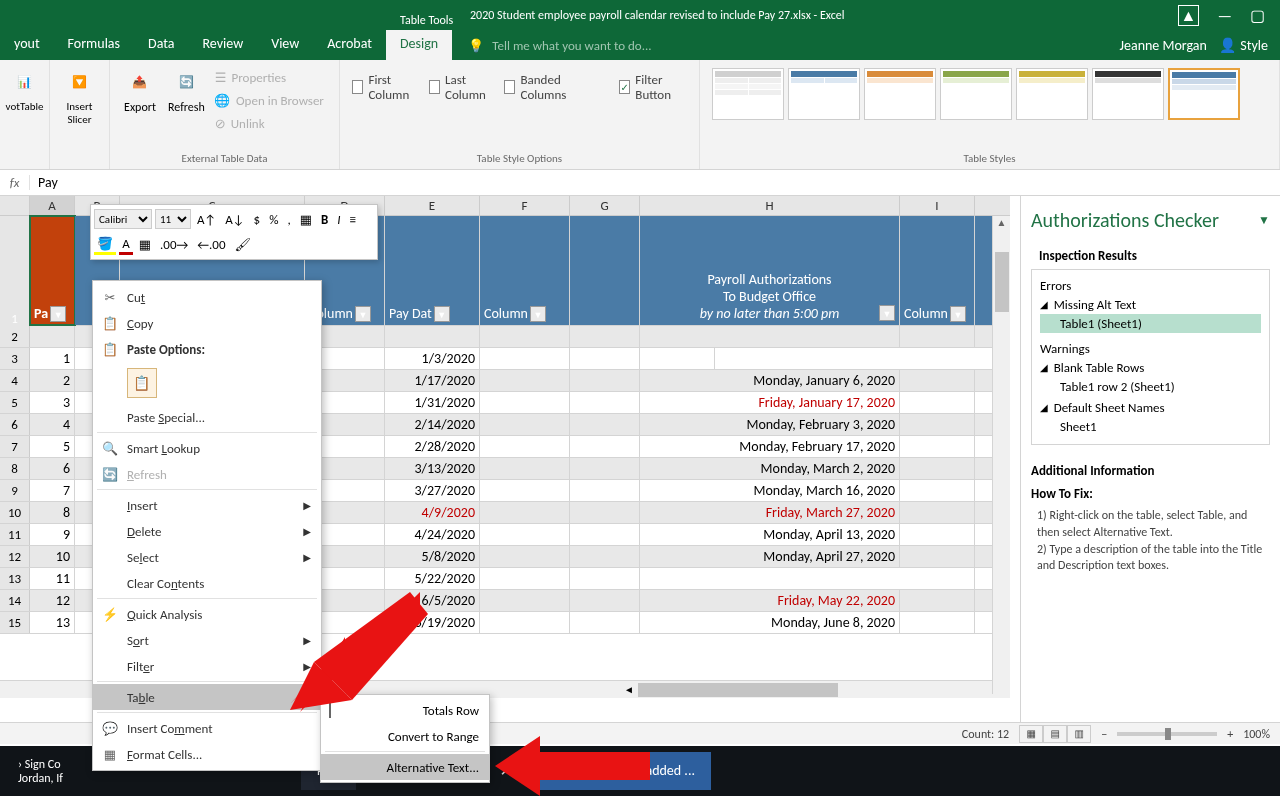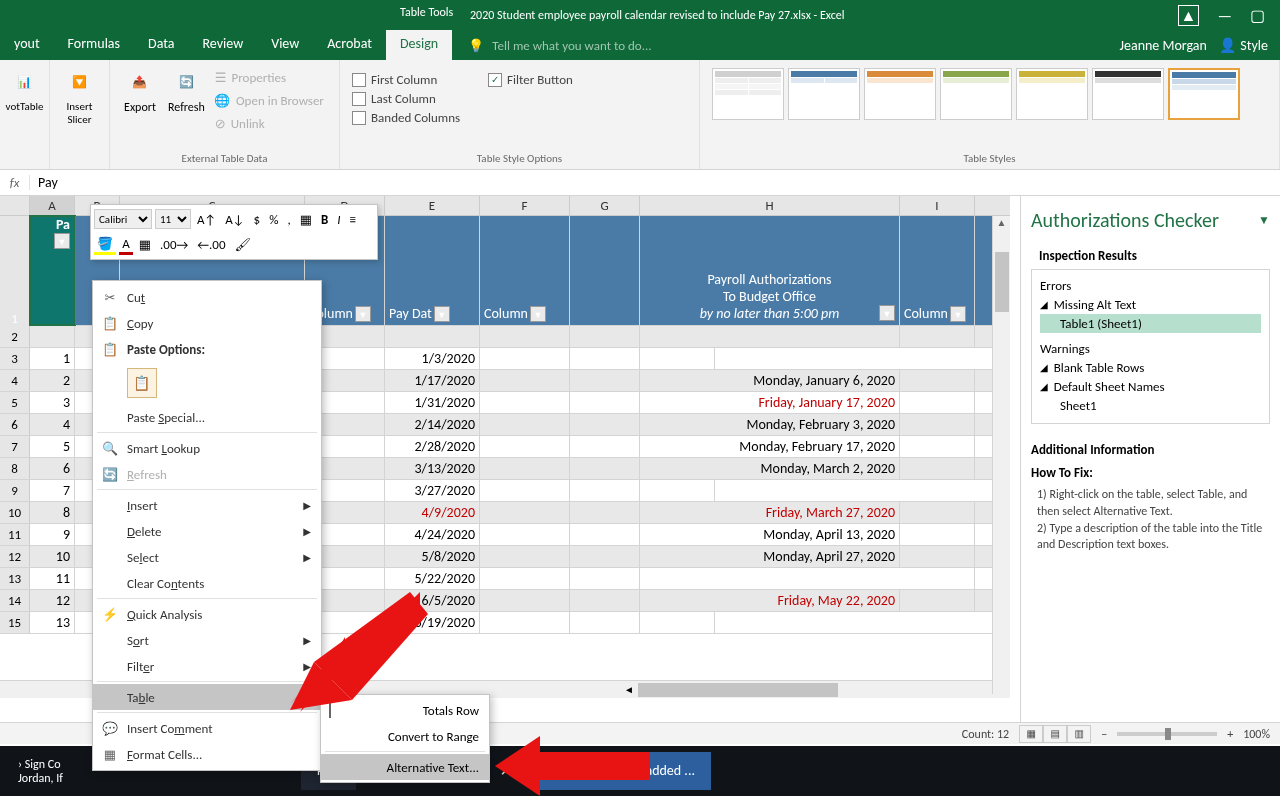--- a/index.html
+++ b/index.html
@@ -1,20 +1,20 @@
 <!DOCTYPE html>
 <html><head>
 <meta charset="utf-8">
 <style>
 * { margin: 0; padding: 0; box-sizing: border-box; font-family: 'Segoe UI', Calibri, sans-serif; }
 body { width: 1280px; height: 796px; overflow: hidden; background: #fff; font-size: 13px; position: relative; }
 
 
 .title-bar { height: 30px; background: #0e6838; display: flex; align-items: center; color: #fff; font-size: 12px; position: relative; }
-.tbl-tools { position: absolute; left: 390px; top: 0; height: 30px; padding: 5px 10px 0; background: #0e6838; font-size: 12px; }
+.tbl-tools { position: absolute; left: 390px; top: 8px; height: 30px; padding: 5px 10px 0; background: #0e6838; font-size: 12px; }
 .doc-title { position: absolute; left: 470px; white-space: nowrap; }
 .win-controls { position: absolute; right: 0; display: flex; align-items: center; gap: 18px; padding-right: 15px; }
 .win-controls span { font-size: 16px; }
 .win-ribbon-icon { border: 1px solid #fff; padding: 0 2px; font-size: 10px; }
 
 
 .tab-row { height: 30px; background: #0e6838; display: flex; align-items: stretch; color: #fff; font-size: 14px; position: relative; }
 .tab { padding: 5px 14px; cursor: pointer; white-space: nowrap; }
 .tab.active { background: #f3f3f3; color: #217346; }
 .tell-me { display: flex; align-items: center; color: #a0c5b0; padding-left: 16px; font-size: 13px; }
@@ -198,21 +198,21 @@
         <div class="ribbon-small-btn disabled">
             <span>⊘</span>
             <span>Unlink</span>
           </div>
       </div>
     </div>
     <div class="ribbon-group-label">External Table Data</div>
   </div>
   <div class="ribbon-group" style="width:360px">
     <div style="display:flex;gap:20px;padding-top:6px">
-      <div style="display:flex;flex-direction:column;">
+      <div style="display:flex;flex-direction:row;">
         <label class="ribbon-small-btn">
             <span class="check"></span>
             <span>First Column</span>
           </label>
         <label class="ribbon-small-btn">
             <span class="check"></span>
             <span>Last Column</span>
           </label>
         <label class="ribbon-small-btn">
             <span class="check"></span>
@@ -311,21 +311,21 @@
       <div class="ch" style="width: 80px;">D</div>
       <div class="ch" style="width: 95px;">E</div>
       <div class="ch" style="width: 90px;">F</div>
       <div class="ch" style="width: 70px;">G</div>
       <div class="ch" style="width: 260px;">H</div>
       <div class="ch" style="width: 75px;">I</div>
     </div>
   <div class="row-area" id="row-area">
       <div class="row tbl-header-row" style="height: 110px;">
         <div class="row-header" style="height:110px;display:flex;align-items:flex-end;justify-content:center">1</div>
-        <div class="cell sel-border" style="width: 45px; background: #0f766e; color: rgb(255, 255, 255); position: relative; align-items: flex-end; padding-bottom: 3px; font-size: 14px; flex-direction: column;">
+        <div class="cell sel-border" style="width: 45px; background: #c2410c; color: rgb(255, 255, 255); position: relative; align-items: flex-end; padding-bottom: 3px; font-size: 14px;">
           <b>Pa</b>
           <span class="hd-arrow">▼</span>
         </div>
         <div class="cell" style="width: 45px; background: rgb(74, 123, 166); color: rgb(255, 255, 255); position: relative; align-items: flex-end; padding-bottom: 3px; font-size: 14px;"></div>
         <div class="cell" style="width: 185px; background: rgb(74, 123, 166); color: rgb(255, 255, 255); position: relative; align-items: flex-end; padding-bottom: 3px; font-size: 14px;">blumn<span class="hd-arrow">▼</span></div>
         <div class="cell" style="width: 80px; background: rgb(74, 123, 166); color: rgb(255, 255, 255); position: relative; align-items: flex-end; padding-bottom: 3px; font-size: 14px;">Column<span class="hd-arrow">▼</span></div>
         <div class="cell" style="width: 95px; background: rgb(74, 123, 166); color: rgb(255, 255, 255); position: relative; align-items: flex-end; padding-bottom: 3px; font-size: 14px;">Pay Dat<span class="hd-arrow">▼</span></div>
         <div class="cell" style="width: 90px; background: rgb(74, 123, 166); color: rgb(255, 255, 255); position: relative; align-items: flex-end; padding-bottom: 3px; font-size: 14px;">Column<span class="hd-arrow">▼</span></div>
         <div class="cell" style="width: 70px; background: rgb(74, 123, 166); color: rgb(255, 255, 255); position: relative; align-items: flex-end; padding-bottom: 3px; font-size: 14px;"></div>
         <div class="cell" style="width: 260px; background: rgb(74, 123, 166); color: rgb(255, 255, 255); position: relative; align-items: flex-end; padding-bottom: 3px; font-size: 14px;">
@@ -423,20 +423,21 @@
       </div>
       <div class="row ">
         <div class="row-header">9</div>
         <div class="cell right" style="width: 45px;">7</div>
         <div class="cell " style="width: 45px;"></div>
         <div class="cell right" style="width: 185px;">'13/2020</div>
         <div class="cell " style="width: 80px;"></div>
         <div class="cell right" style="width: 95px;">3/27/2020</div>
         <div class="cell " style="width: 90px;"></div>
         <div class="cell " style="width: 70px;"></div>
+        <div class="cell right" style="width: 260px;">Monday, March 16, 2020</div>
         <div class="cell " style="width: 75px;"></div>
       </div>
       <div class="row banded">
         <div class="row-header">10</div>
         <div class="cell right" style="width: 45px;">8</div>
         <div class="cell " style="width: 45px;"></div>
         <div class="cell right" style="width: 185px;">'27/2020</div>
         <div class="cell " style="width: 80px;"></div>
         <div class="cell right red-text" style="width: 95px;">4/9/2020</div>
         <div class="cell " style="width: 90px;"></div>
@@ -494,20 +495,21 @@
       </div>
       <div class="row ">
         <div class="row-header">15</div>
         <div class="cell right" style="width: 45px;">13</div>
         <div class="cell " style="width: 45px;"></div>
         <div class="cell right" style="width: 185px;"></div>
         <div class="cell " style="width: 80px;"></div>
         <div class="cell right" style="width: 95px;">6/19/2020</div>
         <div class="cell " style="width: 90px;"></div>
         <div class="cell " style="width: 70px;"></div>
+        <div class="cell right" style="width: 260px;">Monday, June 8, 2020</div>
         <div class="cell " style="width: 75px;"></div>
       </div>
     </div>
   <div class="hscroll">
     <div class="hscroll-track">
         <span class="arr">◄</span>
         <div class="thumb"></div>
       </div>
   </div>
 </div>
@@ -645,20 +647,21 @@
     <div class="acc-cat">
         <span class="acc-tri">◢</span>
         <span>Missing Alt Text</span>
       </div>
     <div class="acc-item sel">Table1 (Sheet1)</div>
     <div style="margin-top:8px">Warnings</div>
     <div class="acc-cat">
         <span class="acc-tri">◢</span>
         <span>Blank Table Rows</span>
       </div>
+    <div class="acc-item">Table1 row 2 (Sheet1)</div>
     <div class="acc-cat">
         <span class="acc-tri">◢</span>
         <span>Default Sheet Names</span>
       </div>
     <div class="acc-item">Sheet1</div>
   </div>
   <div class="acc-info">
     <div class="acc-info-title">Additional Information</div>
     <div class="acc-howto">How To Fix:</div>
     <div class="acc-step">1) Right-click on the table, select Table, and then select Alternative Text.</div>

